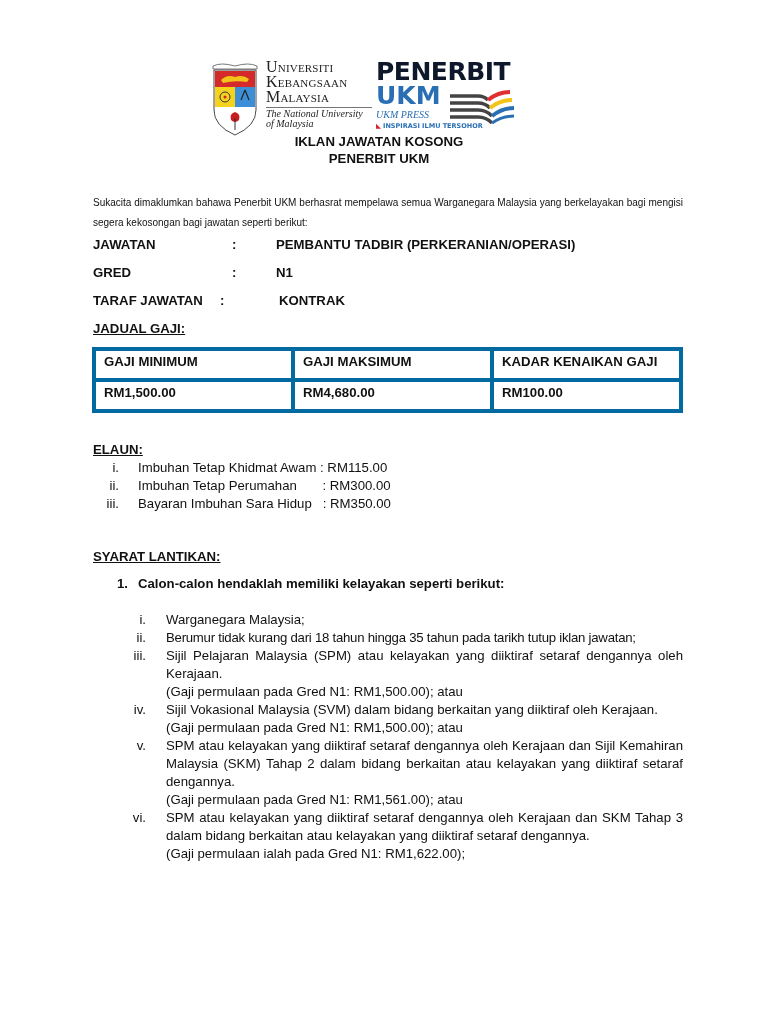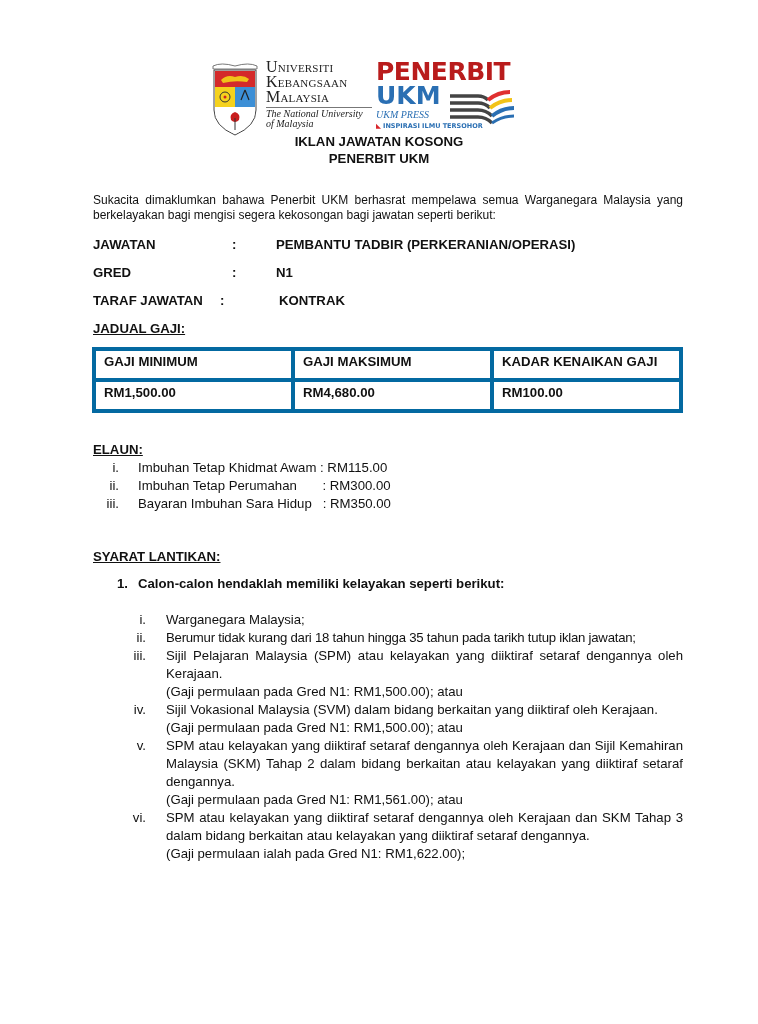--- a/index.html
+++ b/index.html
@@ -9,31 +9,31 @@
   }
   .logos { position: absolute; top: 22px; left: 0; width: 758px; height: 90px; margin-top: 32px; }
   .ukm-logo { position: absolute; left: 211px; top: 6px; width: 160px; height: 80px; }
   .crest { position: absolute; left: 0; top: 0; width: 48px; height: 76px; }
   .ukm-text { position: absolute; left: 55px; top: 0; font-family: "Liberation Serif", serif; color: #222; }
   .ukm-text .ln { font-size: 13px; line-height: 14px; letter-spacing: 0.2px; }
   .ukm-text .big { font-size: 16px; }
   .ukm-text .rule { width: 106px; border-top: 1px solid #777; margin: 2px 0 1px 0; }
   .ukm-text .it { font-style: italic; font-size: 10px; line-height: 10px; }
   .penerbit-logo { position: absolute; left: 376px; top: 6px; width: 140px; height: 82px; }
-  .pen-title { position: absolute; left: 0; top: 0; font-family: "DejaVu Sans", sans-serif; font-weight: bold; color: #b91c1c; font-size: 25px; line-height: 24px; letter-spacing: -0.5px; }
+  .pen-title { position: absolute; left: 0; top: 0; font-family: "DejaVu Sans", sans-serif; font-weight: bold; color: #0f172a; font-size: 25px; line-height: 24px; letter-spacing: -0.5px; }
   .pen-ukm { position: absolute; left: 0; top: 24px; font-family: "DejaVu Sans", sans-serif; font-weight: bold; color: #2a6fb3; font-size: 25px; line-height: 24px; }
   .pen-press { position: absolute; left: 0; top: 49px; font-family: Liberation Serif, serif; font-style: italic; color: #2a6fb3; font-size: 10px; }
   .pen-tag { position: absolute; left: 0; top: 62px; font-family: "DejaVu Sans", sans-serif; font-weight: bold; color: #2a6fb3; font-size: 6.5px; white-space: nowrap; }
   .pen-tag .tri { color: #d9262c; margin-right: 2px; }
   .pen-book { position: absolute; left: 72px; top: 30px; width: 70px; height: 40px; }
 
   .title { position: absolute; left: 0; width: 758px; text-align: center; font-weight: bold; font-size: 13.2px; line-height: 17px; }
   .t1 { top: 133px; } .t2 { top: 150px; }
 
-  .para { position: absolute; left: 93px; top: 193px; width: 590px; font-size: 12px; line-height: 15px; text-align: justify; text-align-last: left; }
+  .para { position: absolute; left: 93px; top: 193px; width: 590px; font-size: 10px; line-height: 20px; text-align: justify; text-align-last: left; }
 
   .kv { position: absolute; left: 93px; font-size: 13.2px; font-weight: bold; }
   .kv .k { position: absolute; left: 0; white-space: nowrap; }
   .kv .c { position: absolute; left: 139px; }
   .kv .v { position: absolute; left: 183px; white-space: nowrap; }
   .kv1 { top: 237px; } .kv2 { top: 265px; } .kv3 { top: 293px; }
   .kv3 .c { left: 127px; }
   .kv3 .v { left: 186px; }
 
   .heading { position: absolute; left: 93px; font-weight: bold; font-size: 13.2px; text-decoration: underline; }

